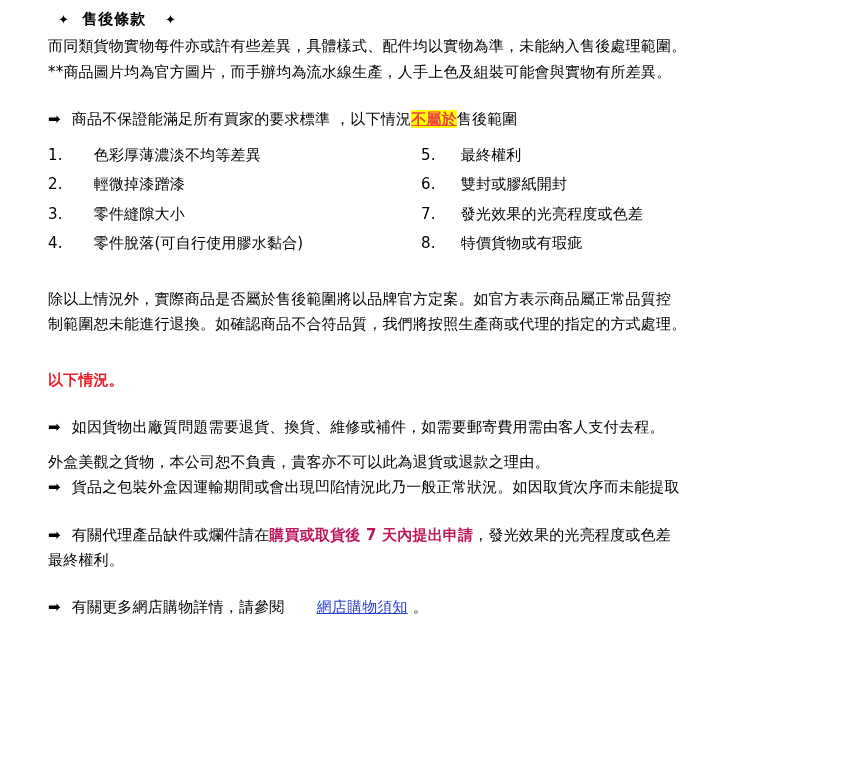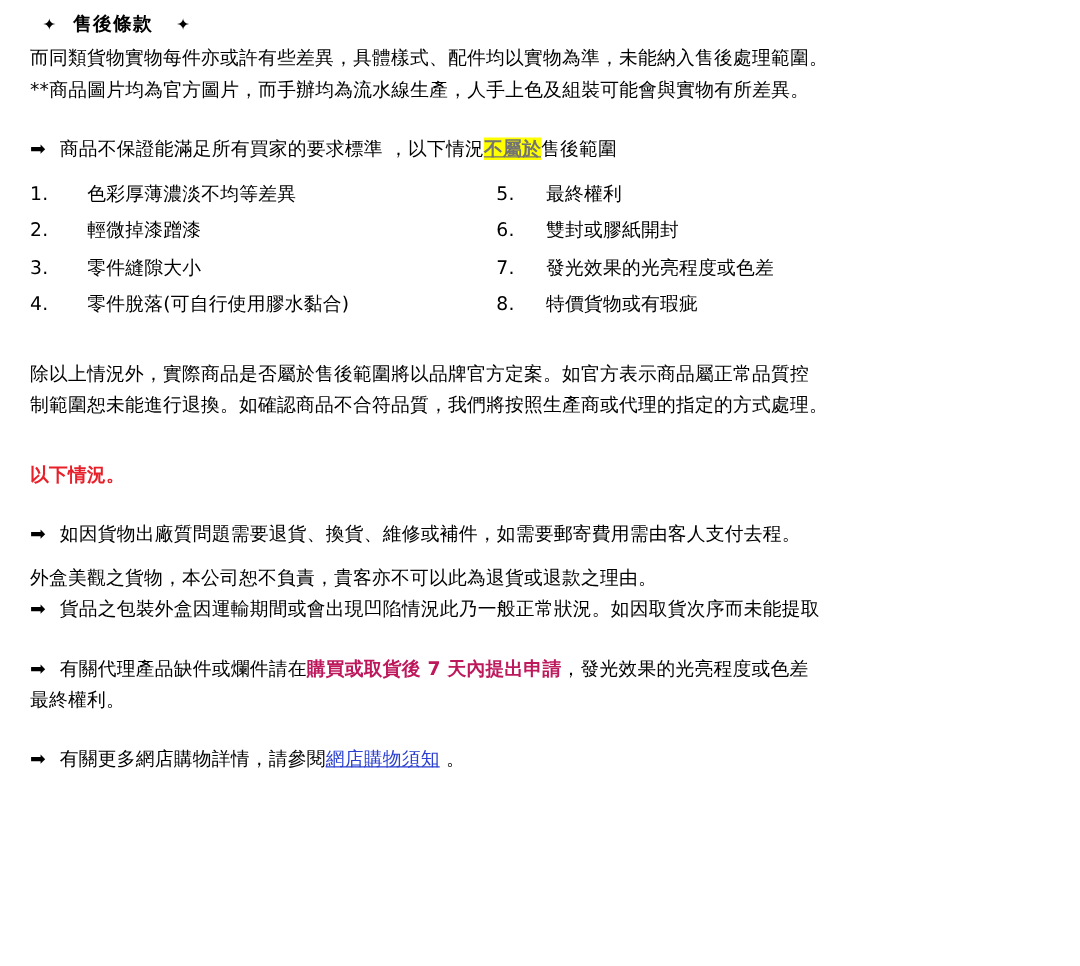--- a/index.html
+++ b/index.html
@@ -13,20 +13,21 @@
     font-family: "DejaVu Sans", "Liberation Sans", sans-serif;
     color: #000000;
     font-size: 15px;
     line-height: 1.55;
     overflow: hidden;
   }
   .page {
     padding: 8px 14px 0 24px;
     box-sizing: border-box;
     width: 696px;
+    margin-left: 24px;
   }
   .title {
     font-size: 15px;
     font-weight: bold;
     letter-spacing: 1px;
     margin: 0 0 4px 10px;
   }
   .diamond {
     font-size: 13px;
   }
@@ -38,36 +39,37 @@
   .block {
     margin-bottom: 14px;
   }
   .arrow {
     font-family: "DejaVu Sans", sans-serif;
     font-size: 15px;
     margin-right: 6px;
   }
   .hl {
     background: #ffff00;
-    color: #737373;
+    color: #ef4444;
     font-weight: bold;
     text-decoration: underline;
   }
   .red-bold {
     color: #e8202a;
     font-weight: bold;
   }
   .red-underline {
     color: #be185d;
     font-weight: bold;
   }
   .link {
     color: #2a3fd0;
     text-decoration: underline;
     cursor: pointer;
+    padding-left: 32px;
   }
   table.itemlist {
     border-collapse: collapse;
     margin: 10px 0 0 0;
     width: 740px;
   }
   table.itemlist td {
     font-size: 15px;
     padding: 3px 0;
     vertical-align: top;

